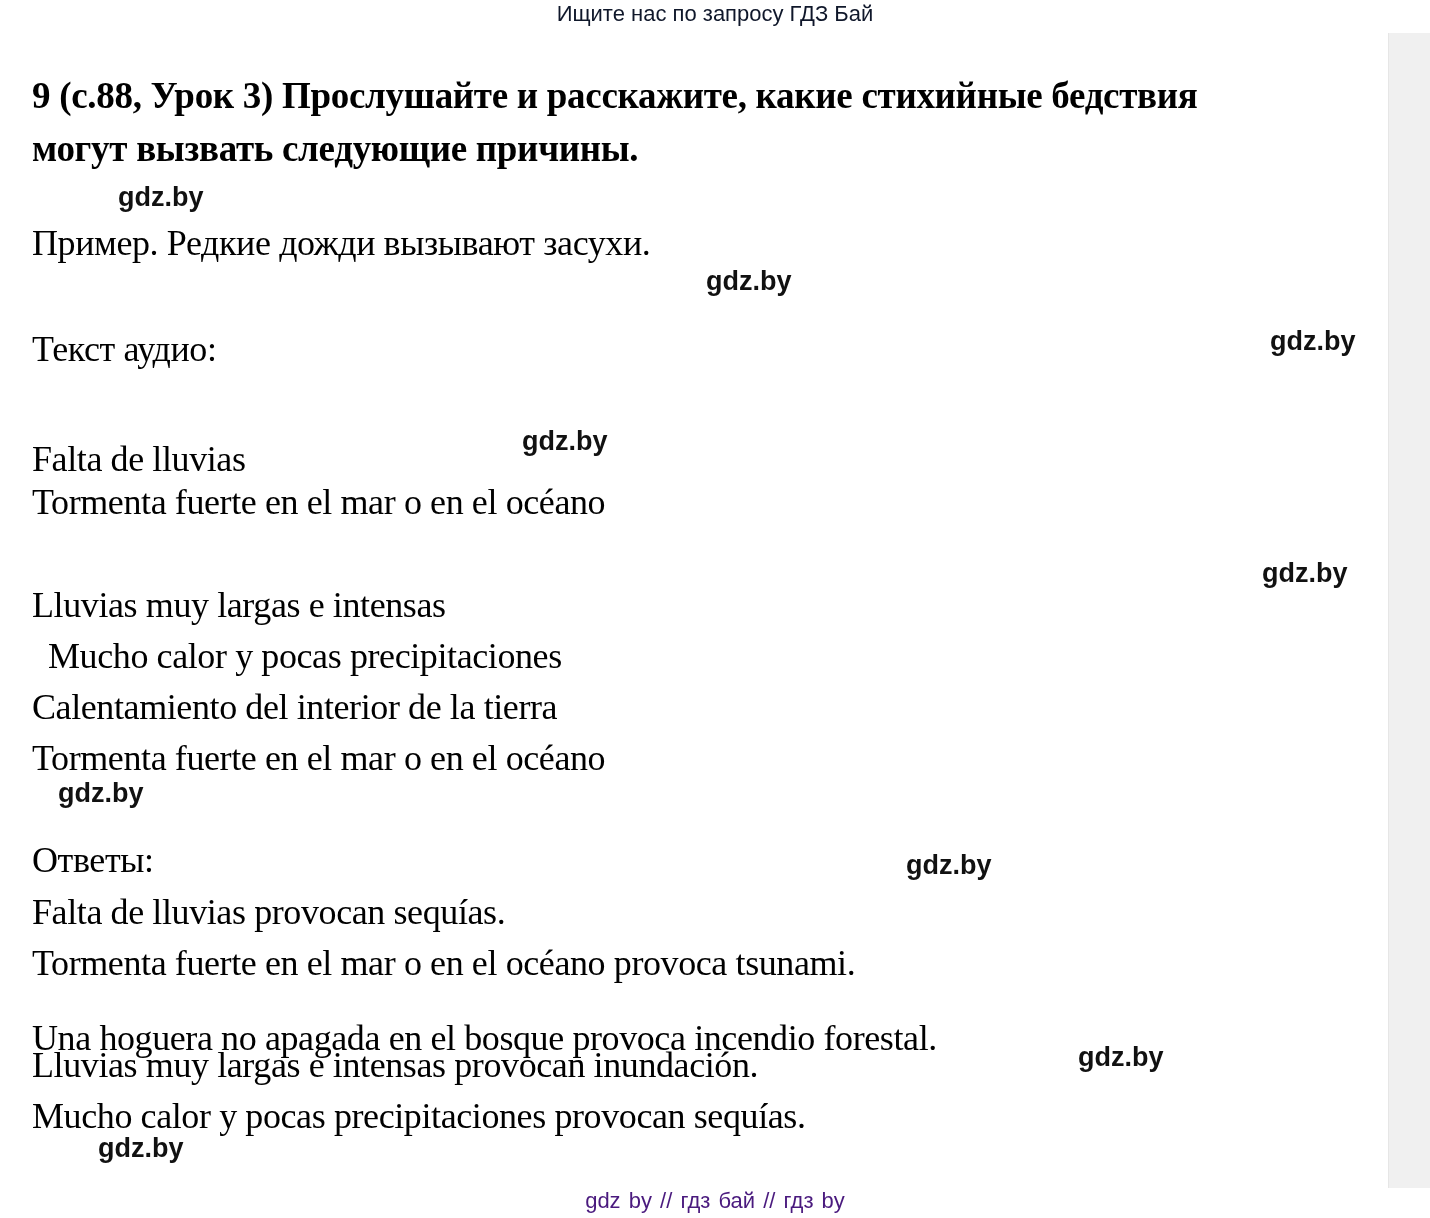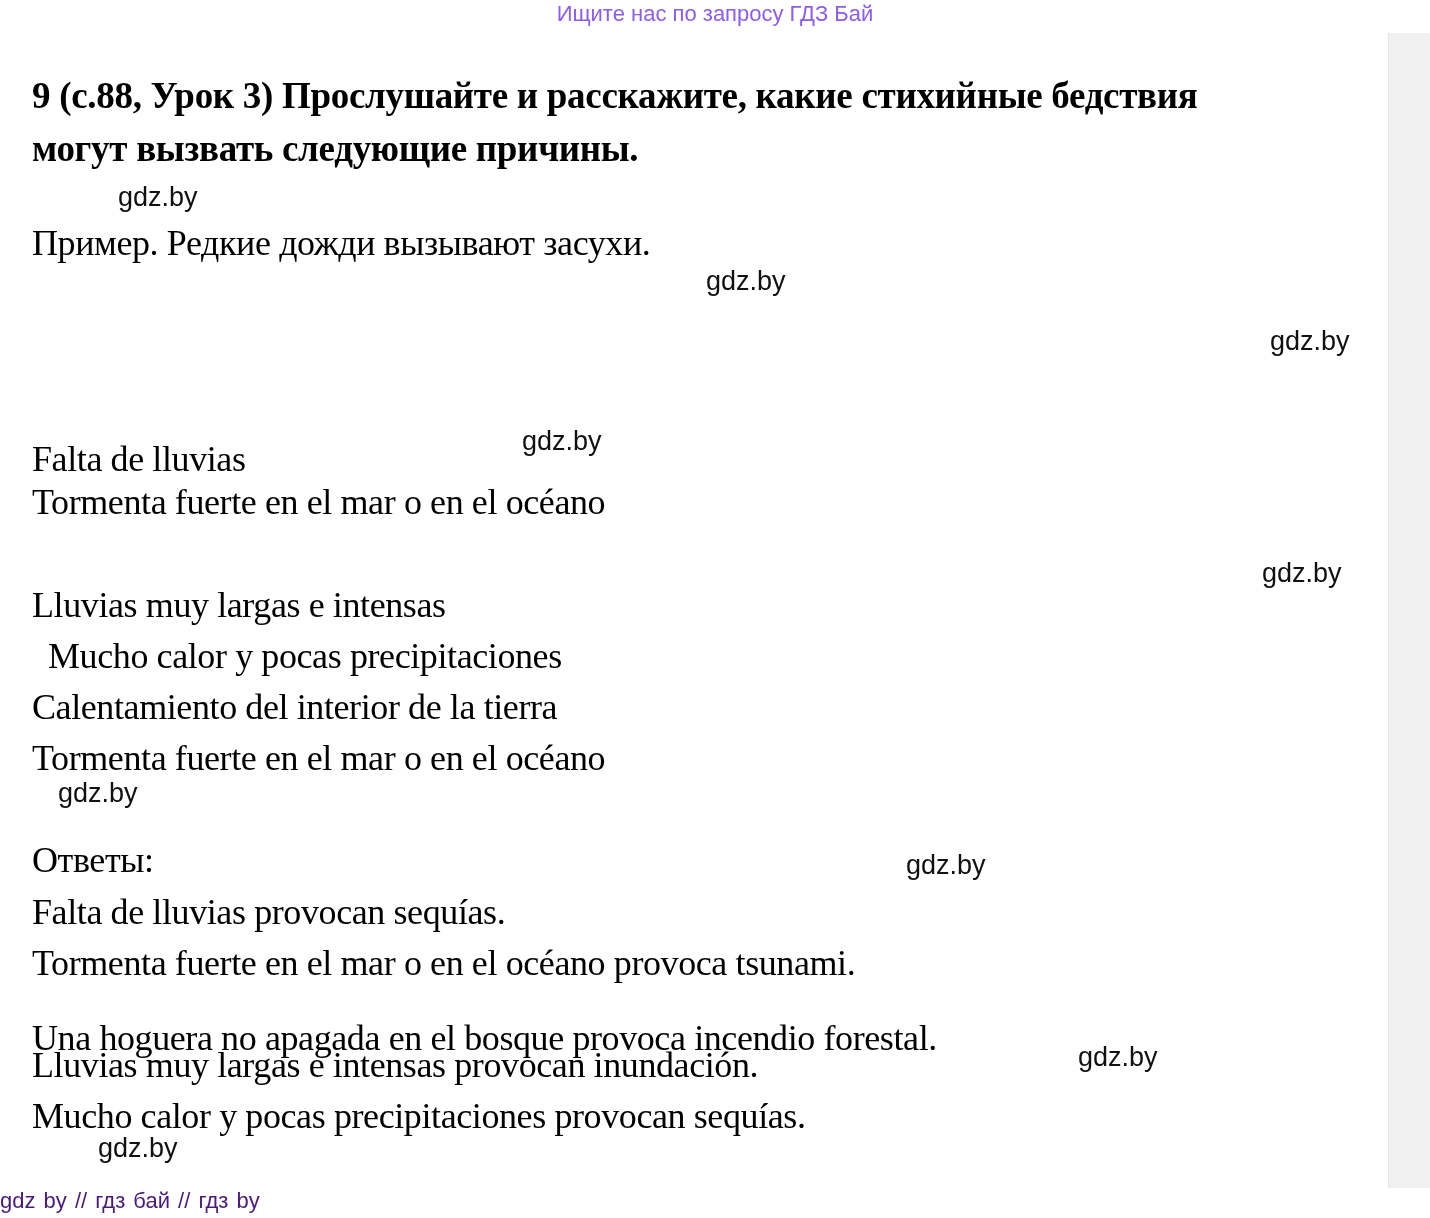--- a/index.html
+++ b/index.html
@@ -3,39 +3,39 @@
 <meta charset="utf-8">
 <style>
   html, body { margin: 0; padding: 0; }
   body {
     width: 1430px; height: 1218px; position: relative; overflow: hidden;
     background: #ffffff; font-family: "Liberation Serif", serif; color: #000;
   }
   .top-banner {
     position: absolute; top: 0; left: 0; width: 1430px; height: 30px;
     text-align: center; font-family: "Liberation Sans", sans-serif;
-    font-size: 22px; line-height: 28px; color: #8b5cf6;
+    font-size: 22px; line-height: 28px; color: #0f172a;
   }
   .right-strip {
     position: absolute; left: 1388px; top: 33px; width: 42px; height: 1155px;
     background: #f0f0f0; border-left: 1px solid #e6e6e6;
   }
   .page { position: absolute; left: 0; top: 35px; width: 1388px; height: 1153px; }
   .title {
     position: absolute; left: 32px; top: 34px; width: 1350px;
     font-weight: bold; font-size: 37px; line-height: 53px; letter-spacing: -0.3px;
   }
   .line { position: absolute; left: 32px; font-size: 36px; line-height: 40px; white-space: nowrap; letter-spacing: -0.4px; }
   .wm {
     position: absolute; font-family: "Liberation Sans", sans-serif;
-    font-size: 27px; line-height: 30px; color: #111; white-space: nowrap;
+    font-size: 27px; line-height: 30px; color: #111; white-space: nowrap; font-weight: bold;
   }
   .footer {
     position: absolute; left: 0; top: 1186px; width: 1430px; height: 32px;
-    text-align: left; font-family: "Liberation Sans", sans-serif;
+    text-align: center; font-family: "Liberation Sans", sans-serif;
     font-size: 22px; line-height: 30px; color: #4a1a7e; word-spacing: 2px;
   }
 </style>
 </head>
 <body>
 
 <div class="top-banner">Ищите нас по запросу ГДЗ Бай</div>
 
 <div class="right-strip"></div>
 
@@ -44,20 +44,21 @@
     <div>9 (с.88, Урок 3) Прослушайте и расскажите, какие стихийные бедствия</div>
     <div>могут вызвать следующие причины.</div>
   </div>
 
   <div class="wm" style="left:118px; top:147px;">gdz.by</div>
 
   <div class="line" style="top:188px;">Пример. Редкие дожди вызывают засухи.</div>
 
   <div class="wm" style="left:706px; top:231px;">gdz.by</div>
 
+  <div class="line" style="top:294px;">Текст аудио:</div>
   <div class="wm" style="left:1270px; top:291px;">gdz.by</div>
 
   <div class="wm" style="left:522px; top:391px;">gdz.by</div>
 
   <div class="line" style="top:396px;margin-top:8px;">Falta de lluvias</div>
   <div class="line" style="top:447px;">Tormenta fuerte en el mar o en el océano</div>
   <div class="line" style="top:550px;">Lluvias muy largas e intensas</div>
   <div class="line" style="top:601px;margin-left:16px;">Mucho calor y pocas precipitaciones</div>
   <div class="line" style="top:652px;">Calentamiento del interior de la tierra</div>
   <div class="line" style="top:703px;">Tormenta fuerte en el mar o en el océano</div>

